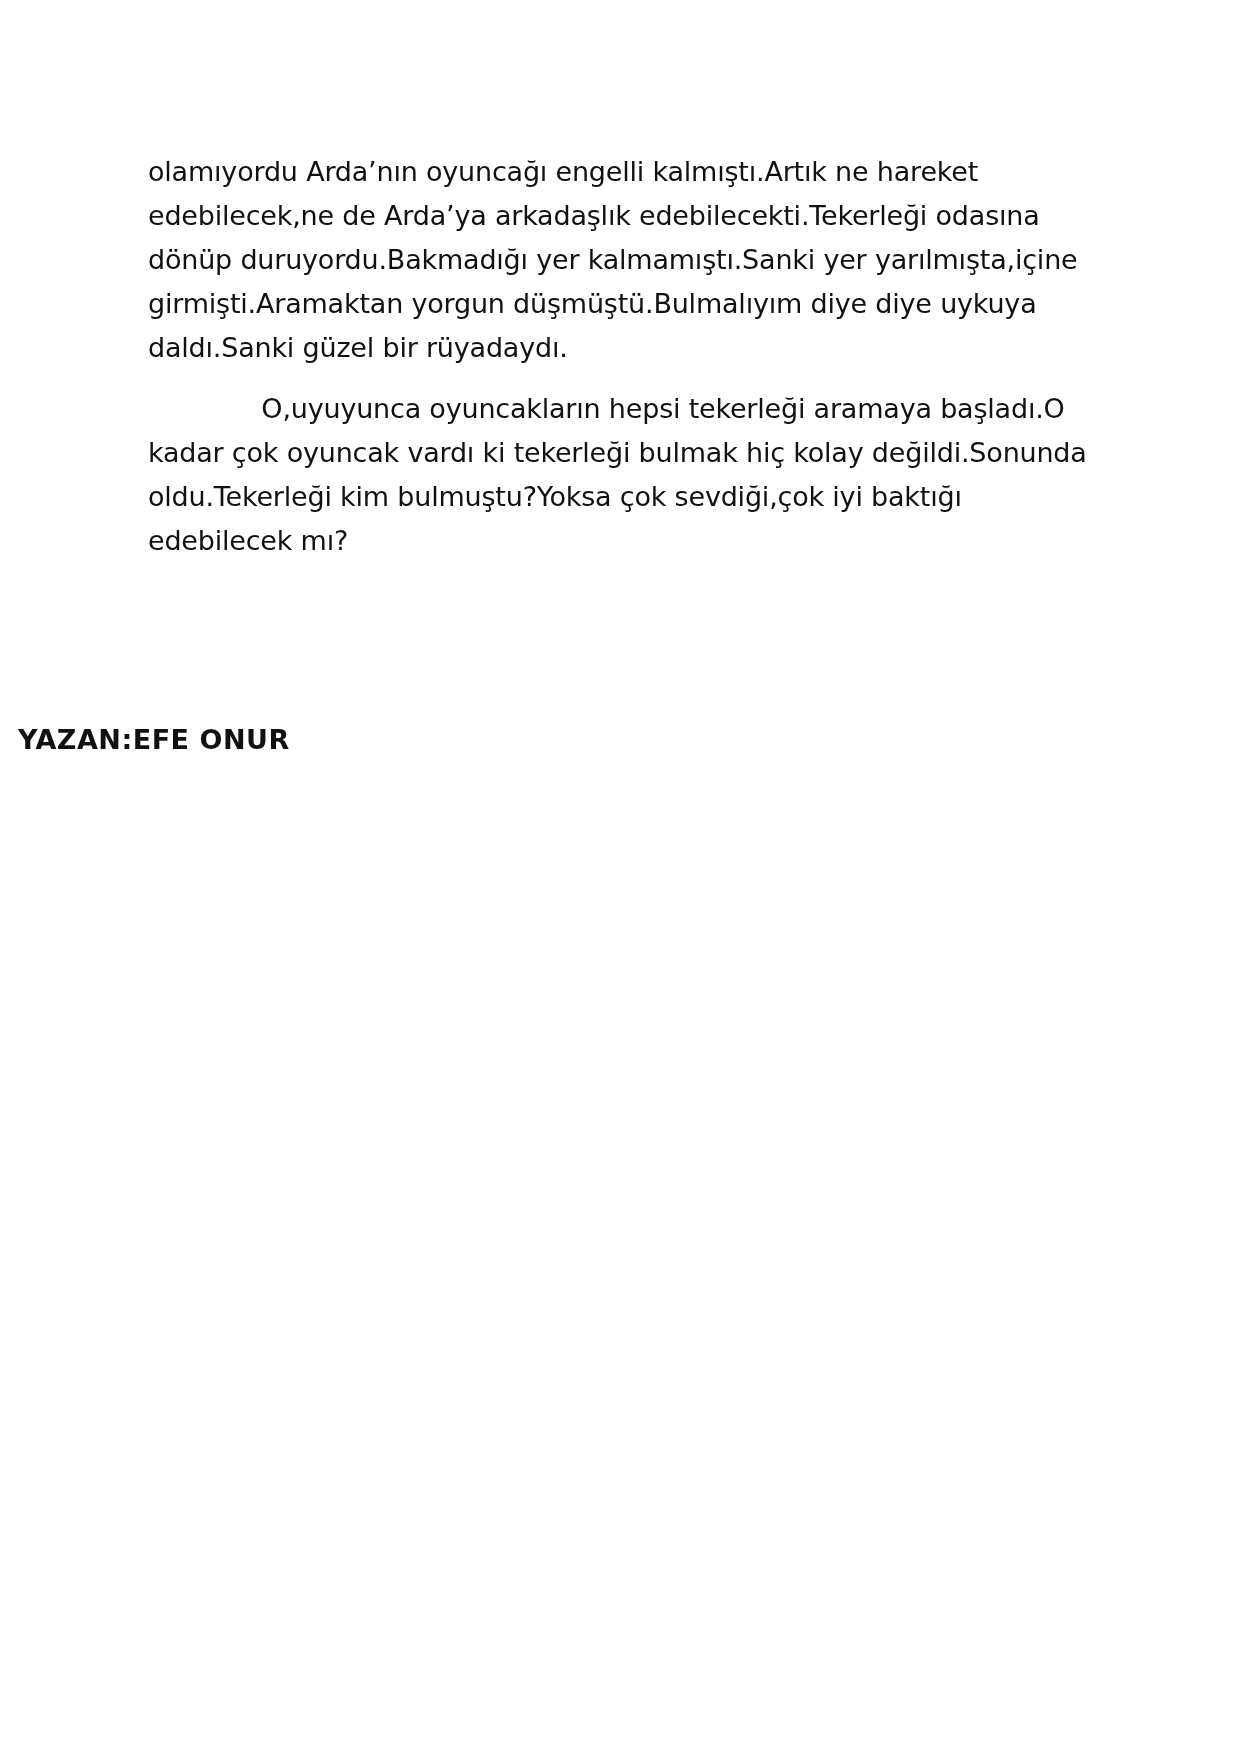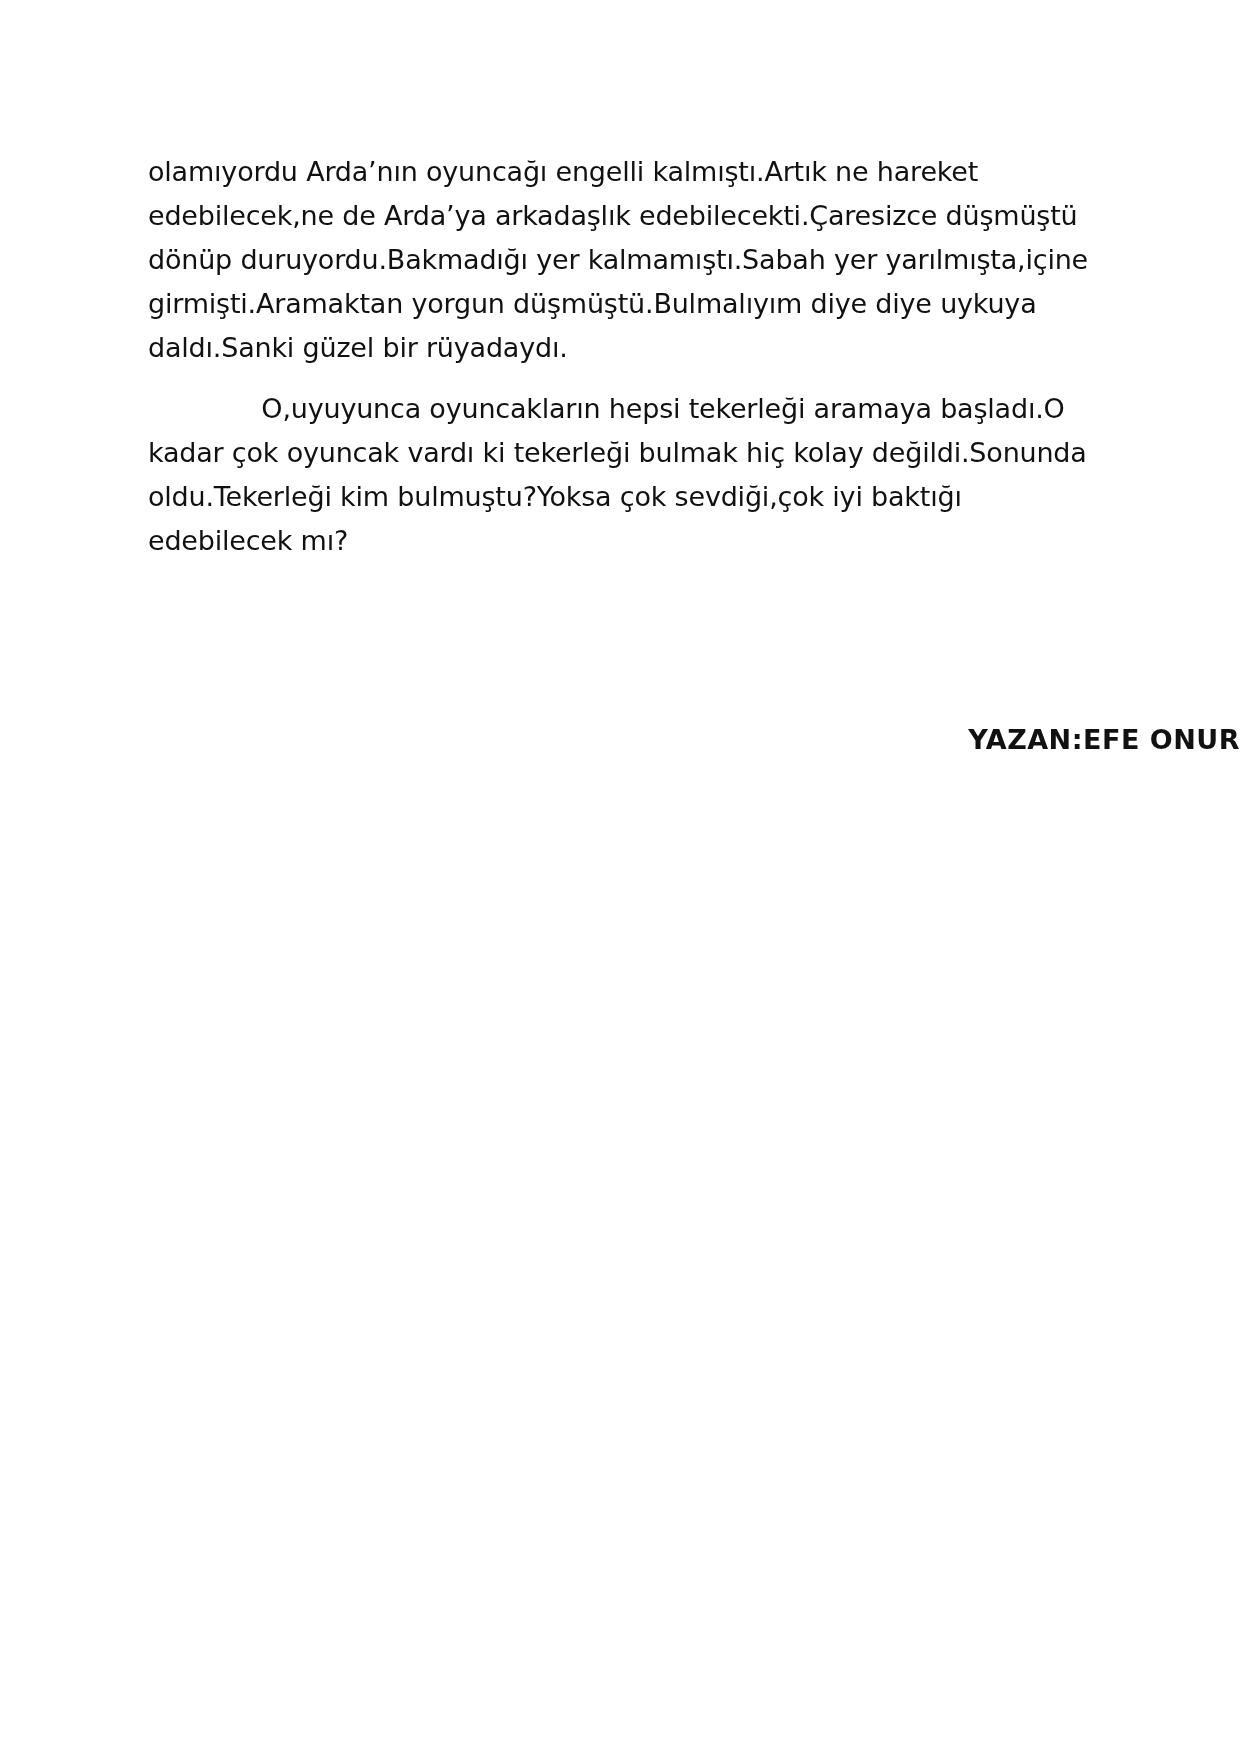--- a/index.html
+++ b/index.html
@@ -37,37 +37,37 @@
       height: 44px;
     }
     .para1 { top: 150px; }
     .para2 { top: 387px; }
     .indent { padding-left: 70px; text-align: center; }
     .author {
       position: absolute;
       top: 724px;
       left: 0;
       width: 1240px;
-      text-align: right;
+      text-align: left;
       font-size: 27px;
       font-weight: bold;
       letter-spacing: 0.5px;
       padding-left: 18px;
       box-sizing: border-box;
     }
   </style>
 </head>
 <body>
 
 <div class="page">
 
   <div class="body-text para1">
     <span class="line">olamıyordu Arda’nın oyuncağı engelli kalmıştı.Artık ne hareket</span>
-    <span class="line">edebilecek,ne de Arda’ya arkadaşlık edebilecekti.Çaresizce düşmüştü</span>
-    <span class="line">dönüp duruyordu.Bakmadığı yer kalmamıştı.Sabah yer yarılmışta,içine</span>
+    <span class="line">edebilecek,ne de Arda’ya arkadaşlık edebilecekti.Tekerleği odasına</span>
+    <span class="line">dönüp duruyordu.Bakmadığı yer kalmamıştı.Sanki yer yarılmışta,içine</span>
     <span class="line">girmişti.Aramaktan yorgun düşmüştü.Bulmalıyım diye diye uykuya</span>
     <span class="line">daldı.Sanki  güzel bir rüyadaydı.</span>
   </div>
 
   <div class="body-text para2">
     <span class="line indent">O,uyuyunca oyuncakların hepsi tekerleği aramaya başladı.O</span>
     <span class="line">kadar çok oyuncak vardı ki tekerleği bulmak hiç kolay değildi.Sonunda</span>
     <span class="line">oldu.Tekerleği kim bulmuştu?Yoksa çok sevdiği,çok iyi baktığı</span>
     <span class="line">edebilecek mı?</span>
   </div>

